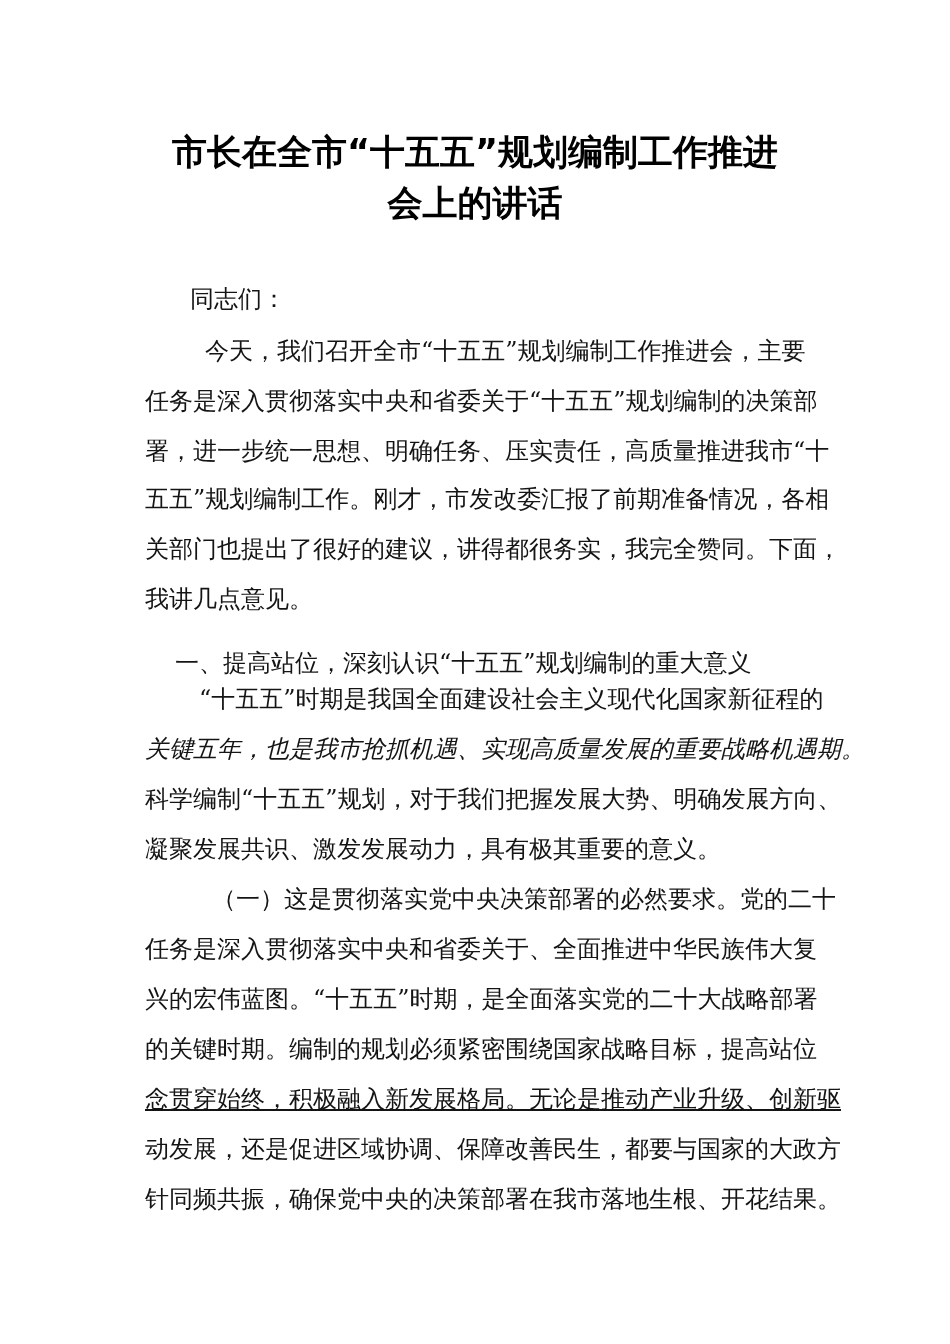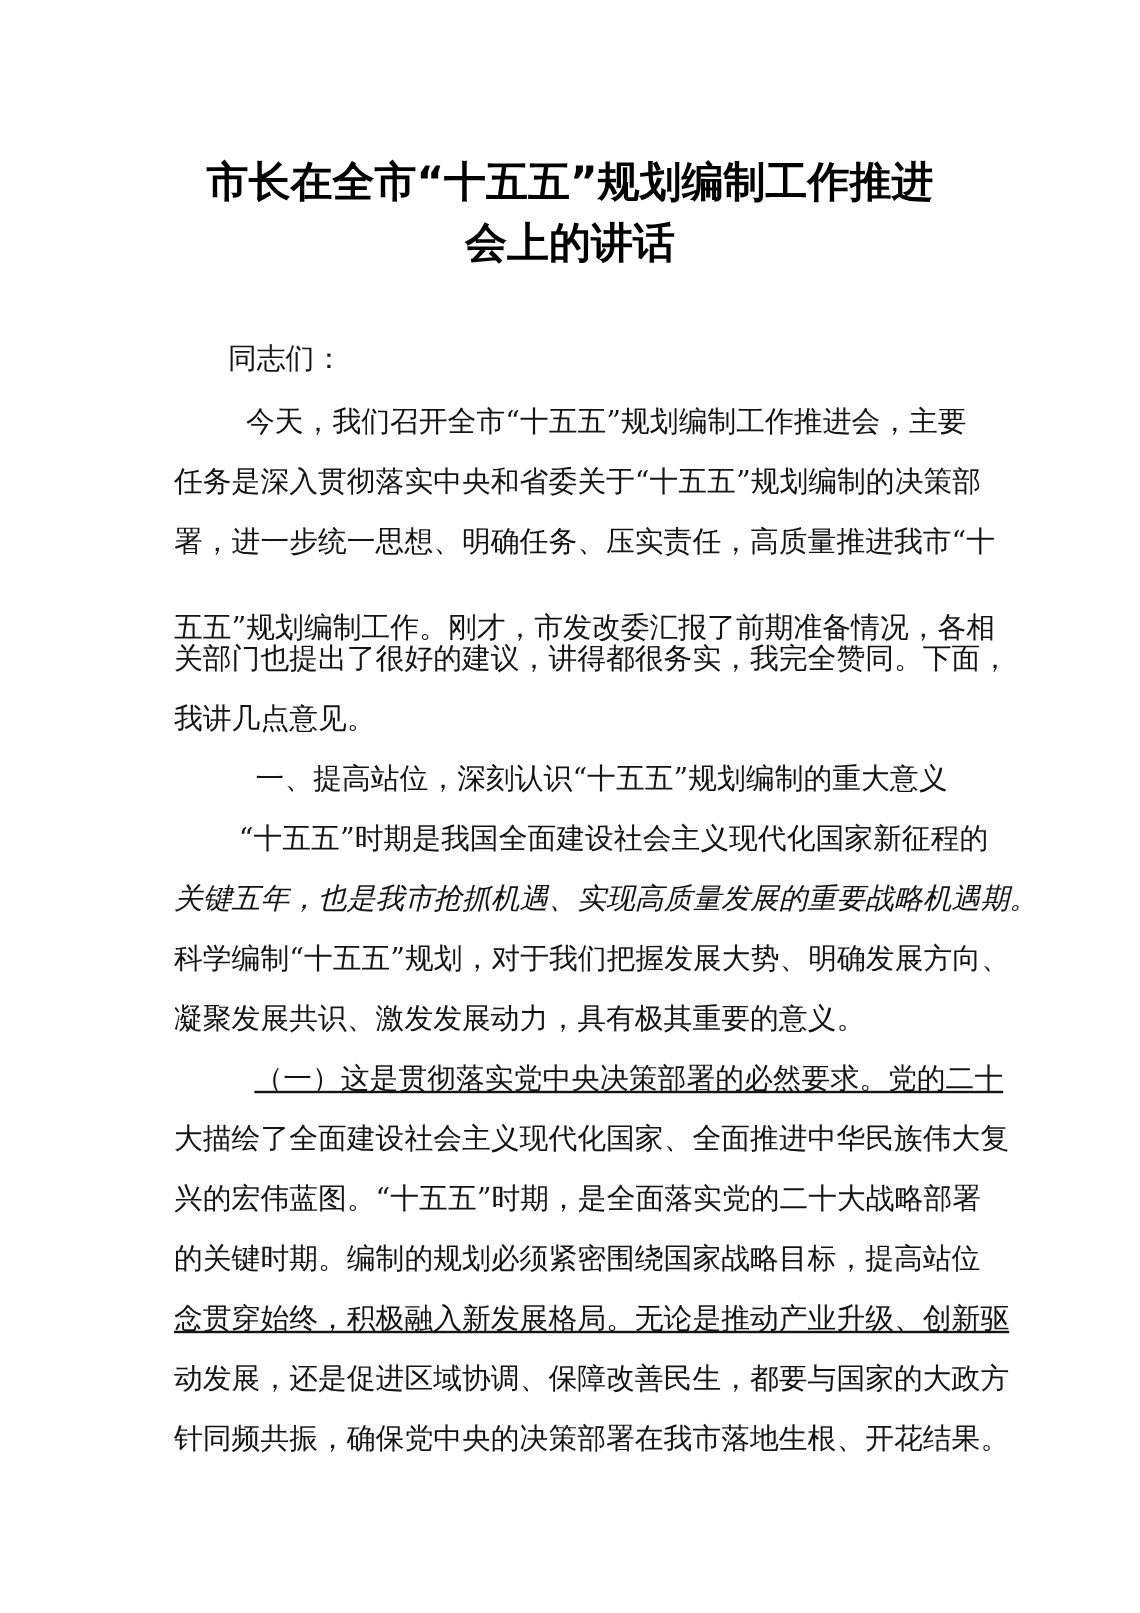--- a/index.html
+++ b/index.html
@@ -39,47 +39,47 @@
       position: absolute;
       left: 145px;
       font-size: 24px;
       line-height: 30px;
       white-space: nowrap;
       color: #141414;
     }
     .indent1 { left: 190px; }
     .indent2 { left: 205px; }
     .indent3 { left: 175px; }
-    .indent4 { left: 212px; text-decoration: underline; }
+    .indent4 { left: 212px; }
   </style>
 </head>
 <body>
 
 <div class="page">
 
   <div class="title" style="top:130px;">市长在全市“十五五”规划编制工作推进</div>
   <div class="title" style="top:181px;">会上的讲话</div>
 
   <div class="line indent1" style="top:284px;">同志们：</div>
 
   <div class="line indent2" style="top:336px;">今天，我们召开全市“十五五”规划编制工作推进会，主要</div>
   <div class="line" style="top:386px;">任务是深入贯彻落实中央和省委关于“十五五”规划编制的决策部</div>
   <div class="line" style="top:436px;">署，进一步统一思想、明确任务、压实责任，高质量推进我市“十</div>
-  <div class="line" style="top:508px;">五五”规划编制工作。刚才，市发改委汇报了前期准备情况，各相</div>
+  <div class="line" style="top:484px;">五五”规划编制工作。刚才，市发改委汇报了前期准备情况，各相</div>
   <div class="line" style="top:534px;">关部门也提出了很好的建议，讲得都很务实，我完全赞同。下面，</div>
   <div class="line" style="top:584px;">我讲几点意见。</div>
 
-  <div class="line indent3" style="top:634px;margin-left:38px;">一、提高站位，深刻认识“十五五”规划编制的重大意义</div>
+  <div class="line indent3" style="top:648px;">一、提高站位，深刻认识“十五五”规划编制的重大意义</div>
 
   <div class="line indent3" style="top:684px;margin-left:24px;">“十五五”时期是我国全面建设社会主义现代化国家新征程的</div>
   <div class="line" style="top:734px;font-style:italic;">关键五年，也是我市抢抓机遇、实现高质量发展的重要战略机遇期。</div>
   <div class="line" style="top:784px;">科学编制“十五五”规划，对于我们把握发展大势、明确发展方向、</div>
   <div class="line" style="top:834px;">凝聚发展共识、激发发展动力，具有极其重要的意义。</div>
 
   <div class="line indent4" style="top:884px;">（一）这是贯彻落实党中央决策部署的必然要求。党的二十</div>
-  <div class="line" style="top:934px;">大描绘了全面建设社会主义现代化国家、全面推进中华民族伟大复</div>
+  <div class="line" style="top:934px;">任务是深入贯彻落实中央和省委关于、全面推进中华民族伟大复</div>
   <div class="line" style="top:984px;">兴的宏伟蓝图。“十五五”时期，是全面落实党的二十大战略部署</div>
   <div class="line" style="top:1034px;">的关键时期。编制的规划必须紧密围绕国家战略目标，提高站位</div>
   <div class="line" style="top:1084px;text-decoration:underline;">念贯穿始终，积极融入新发展格局。无论是推动产业升级、创新驱</div>
   <div class="line" style="top:1134px;">动发展，还是促进区域协调、保障改善民生，都要与国家的大政方</div>
   <div class="line" style="top:1184px;">针同频共振，确保党中央的决策部署在我市落地生根、开花结果。</div>
 
 </div>
 
 </body></html>

